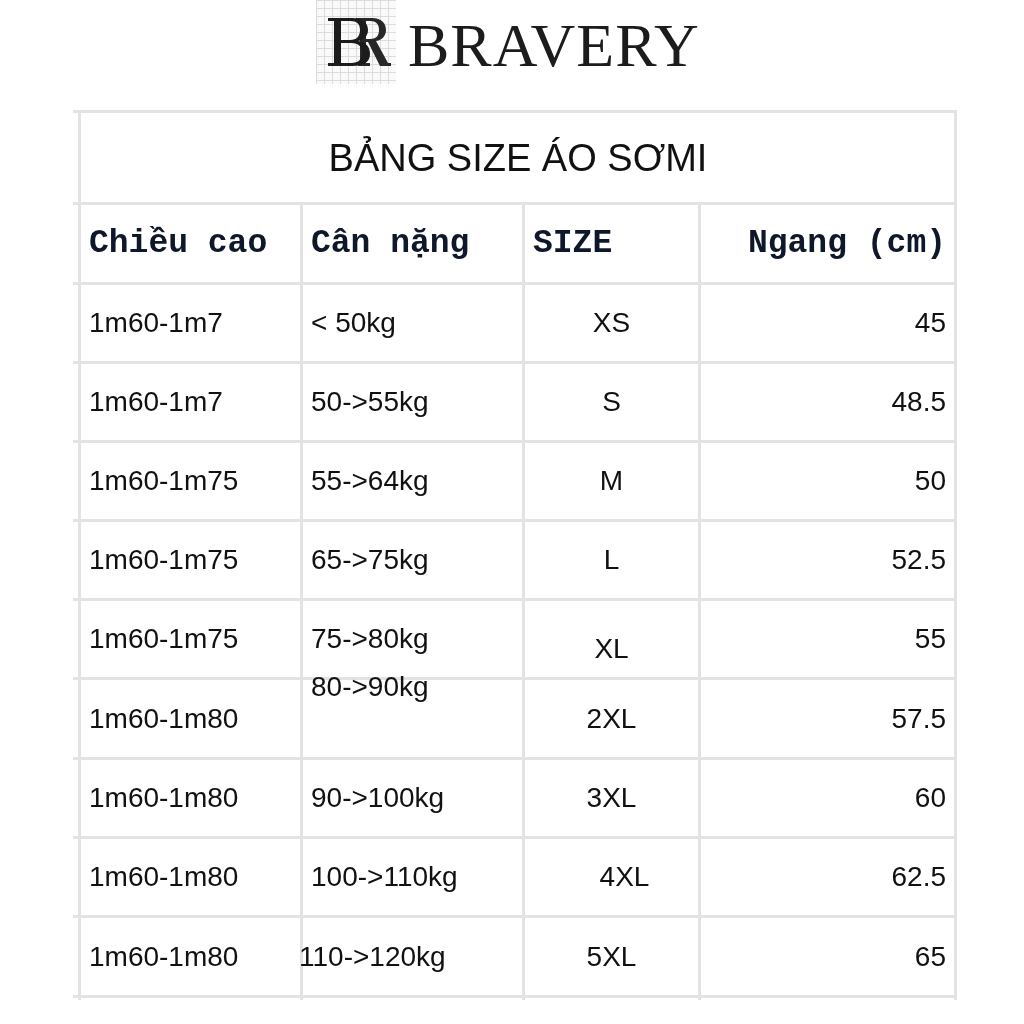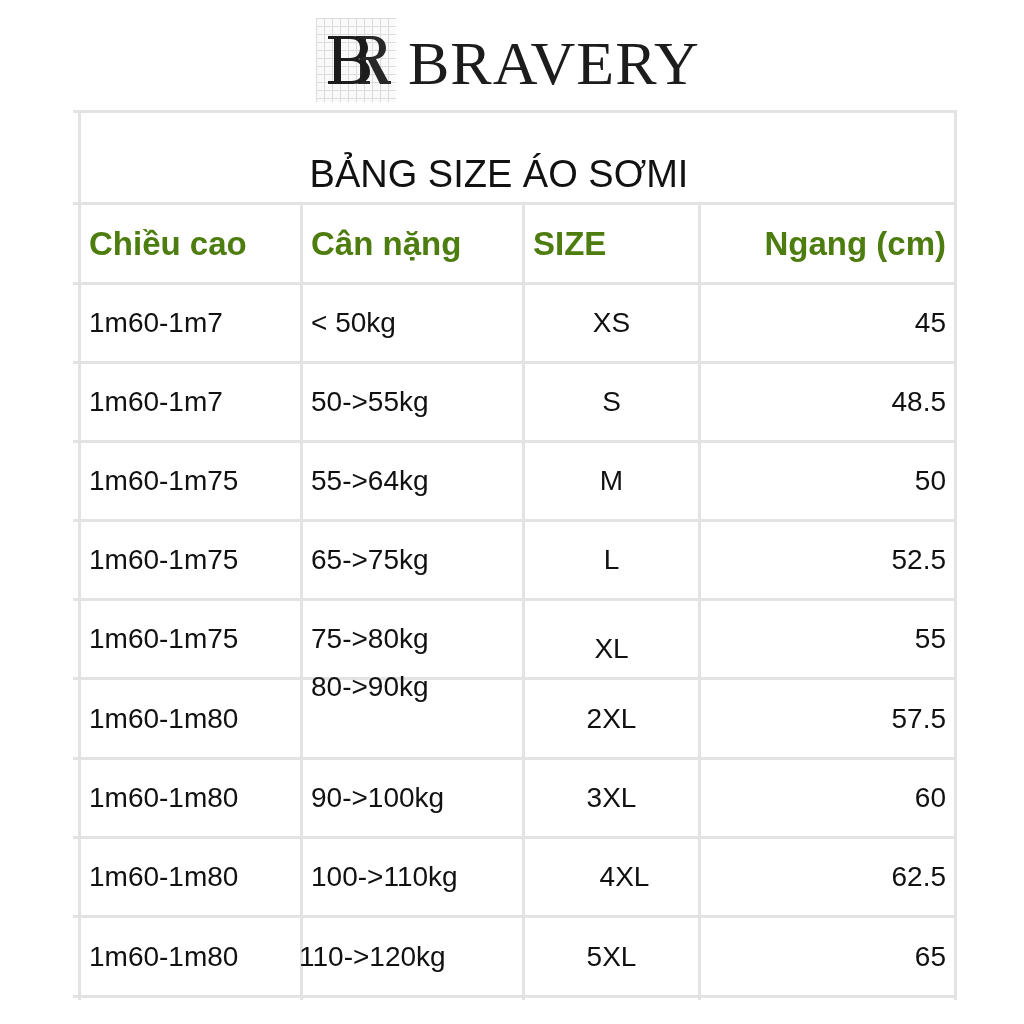--- a/index.html
+++ b/index.html
@@ -11,21 +11,21 @@
       width: 1024px;
       height: 1024px;
       position: relative;
       overflow: hidden;
       font-family: "Liberation Sans", sans-serif;
       color: #111111;
     }
     .brand {
       position: absolute;
       left: 316px;
-      top: 18px;
+      top: 0;
       height: 84px;
       display: flex;
       align-items: center;
       text-align: right;
     }
     .brand-mark {
       width: 80px;
       height: 84px;
       position: relative;
       background-color: #fafafa;
@@ -71,35 +71,35 @@
     }
 
     .cell {
       position: absolute;
       display: flex;
       align-items: center;
       box-sizing: border-box;
       white-space: nowrap;
     }
     .title-cell {
-      left: 63px;
+      left: 82px;
       top: 114px;
       width: 872px;
       height: 89px;
       justify-content: center;
       font-size: 38px;
       font-weight: normal;
       color: #111111;
       padding-left: 0;
-      margin-top: 16px;
     }
     .hdr {
       font-size: 33px;
       font-weight: bold;
-      color: #4d7c0f;
+      color: #0f172a;
+      font-family: Liberation Mono, monospace;
     }
     .body {
       font-size: 28px;
       color: #111111;
     }
     .c-left { justify-content: flex-start; padding-left: 8px; }
     .c-center { justify-content: center; }
     .c-right { justify-content: flex-end; padding-right: 8px; }
   </style>
 </head>

